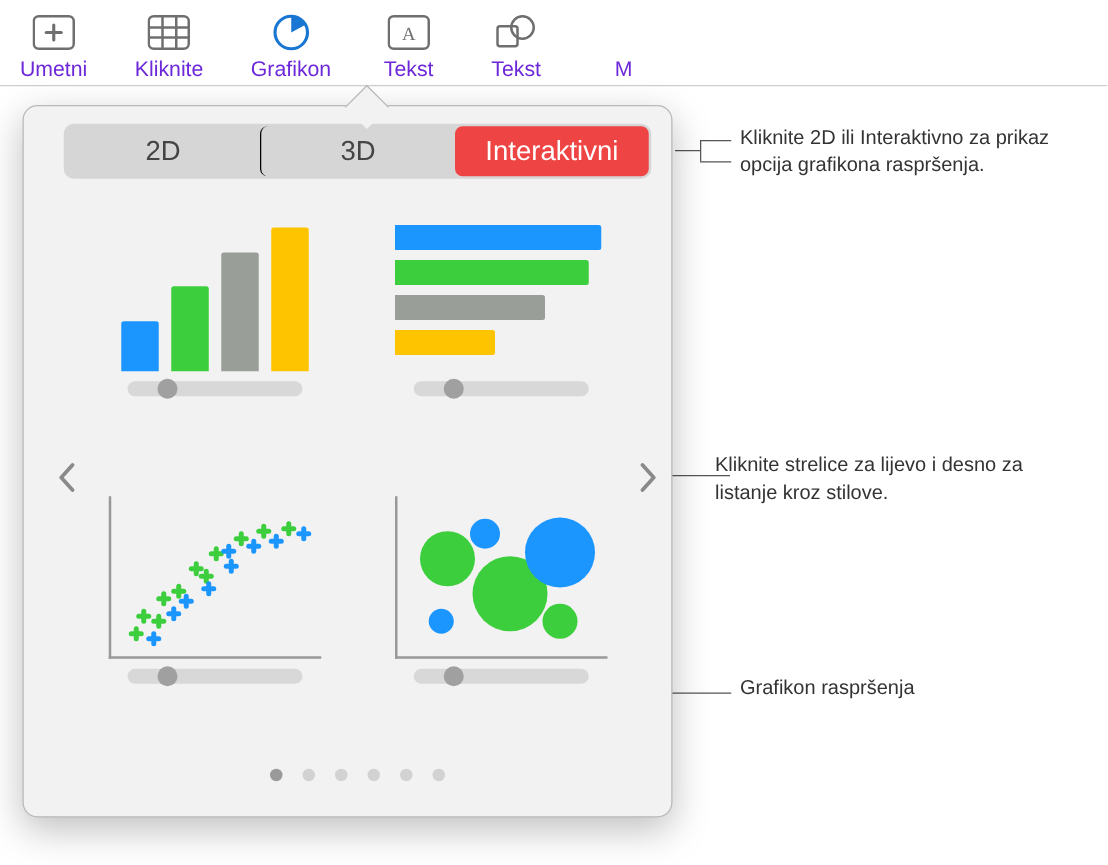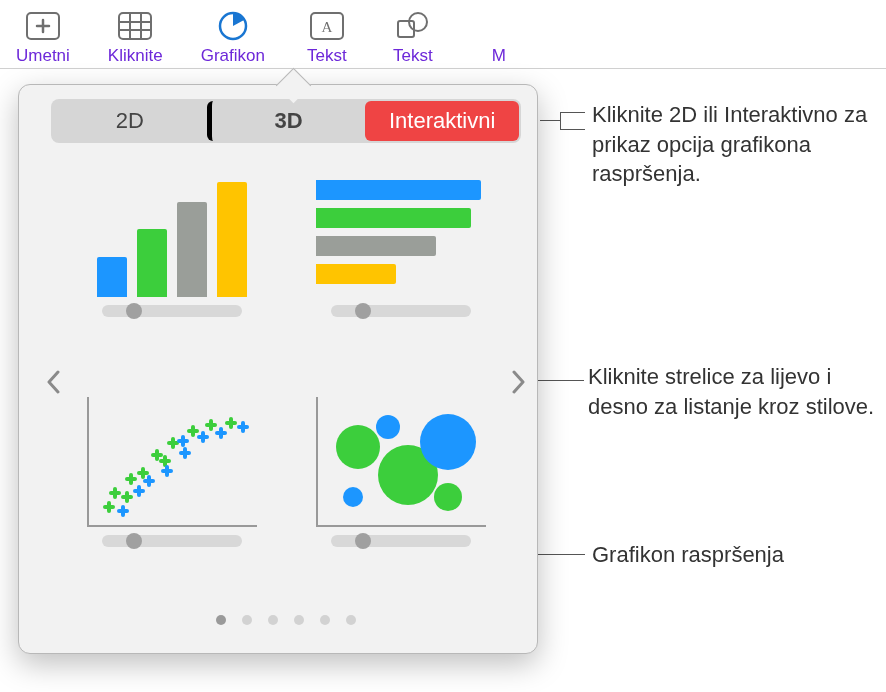--- a/index.html
+++ b/index.html
@@ -75,22 +75,21 @@
       flex: 1;
       display: flex;
       align-items: center;
       justify-content: center;
       font-size: 22px;
       color: #444;
       border-radius: 6px;
       cursor: pointer;
     }
     .seg.sep {
-      border-left: 5px solid #000000;
-      font-weight: bold;
+      border-left: 1px solid #000000;
     }
     .seg:first-child { border-left: none; }
     .seg.active {
       background: #ef4444;
       color: #fff;
       font-weight: 500;
       border-left: none;
     }
     .grid-wrap {
       position: relative;
@@ -160,21 +159,21 @@
       height: 10px;
       border-radius: 5px;
       background: #d2d2d2;
       cursor: pointer;
     }
     .dot.active { background: #9a9a9a; }
 
     
     .callout {
       position: absolute;
-      font-size: 22px;
+      font-size: 16px;
       color: #333;
       line-height: 1.35;
     }
     .callout-line {
       position: absolute;
       background: #555;
       height: 1px;
     }
     .callout-line.v {
       width: 1px;
@@ -400,19 +399,19 @@
   </div>
 </div>
 
 <div class="callout-line" style="left:540px; top:120px; width:20px;"></div>
 <div class="callout-line v" style="left:560px; top:112px; height:17px;"></div>
 <div class="callout-line" style="left:560px; top:112px; width:25px;"></div>
 <div class="callout-line" style="left:560px; top:129px; width:25px;"></div>
 <div class="callout" style="left:592px; top:100px; width:290px;">Kliknite 2D ili Interaktivno za prikaz opcija grafikona raspršenja.</div>
 
 <div class="callout-line" style="left:536px; top:380px; width:48px;"></div>
-<div class="callout" style="left:588px; top:362px; width:290px;">Kliknite strelice za lijevo i desno za listanje kroz stilove.</div>
+<div class="callout" style="left:572px; top:362px; width:290px;">Kliknite strelice za lijevo i desno za listanje kroz stilove.</div>
 
 <div class="callout-line v" style="left:160px; top:580px; height:50px;"></div>
 <div class="callout-line" style="left:160px; top:630px; width:100px;"></div>
 <div class="callout-line v" style="left:260px; top:554px; height:77px;"></div>
 <div class="callout-line" style="left:260px; top:554px; width:325px;"></div>
 <div class="callout" style="left:592px; top:540px;">Grafikon raspršenja</div>
 
 </body></html>

